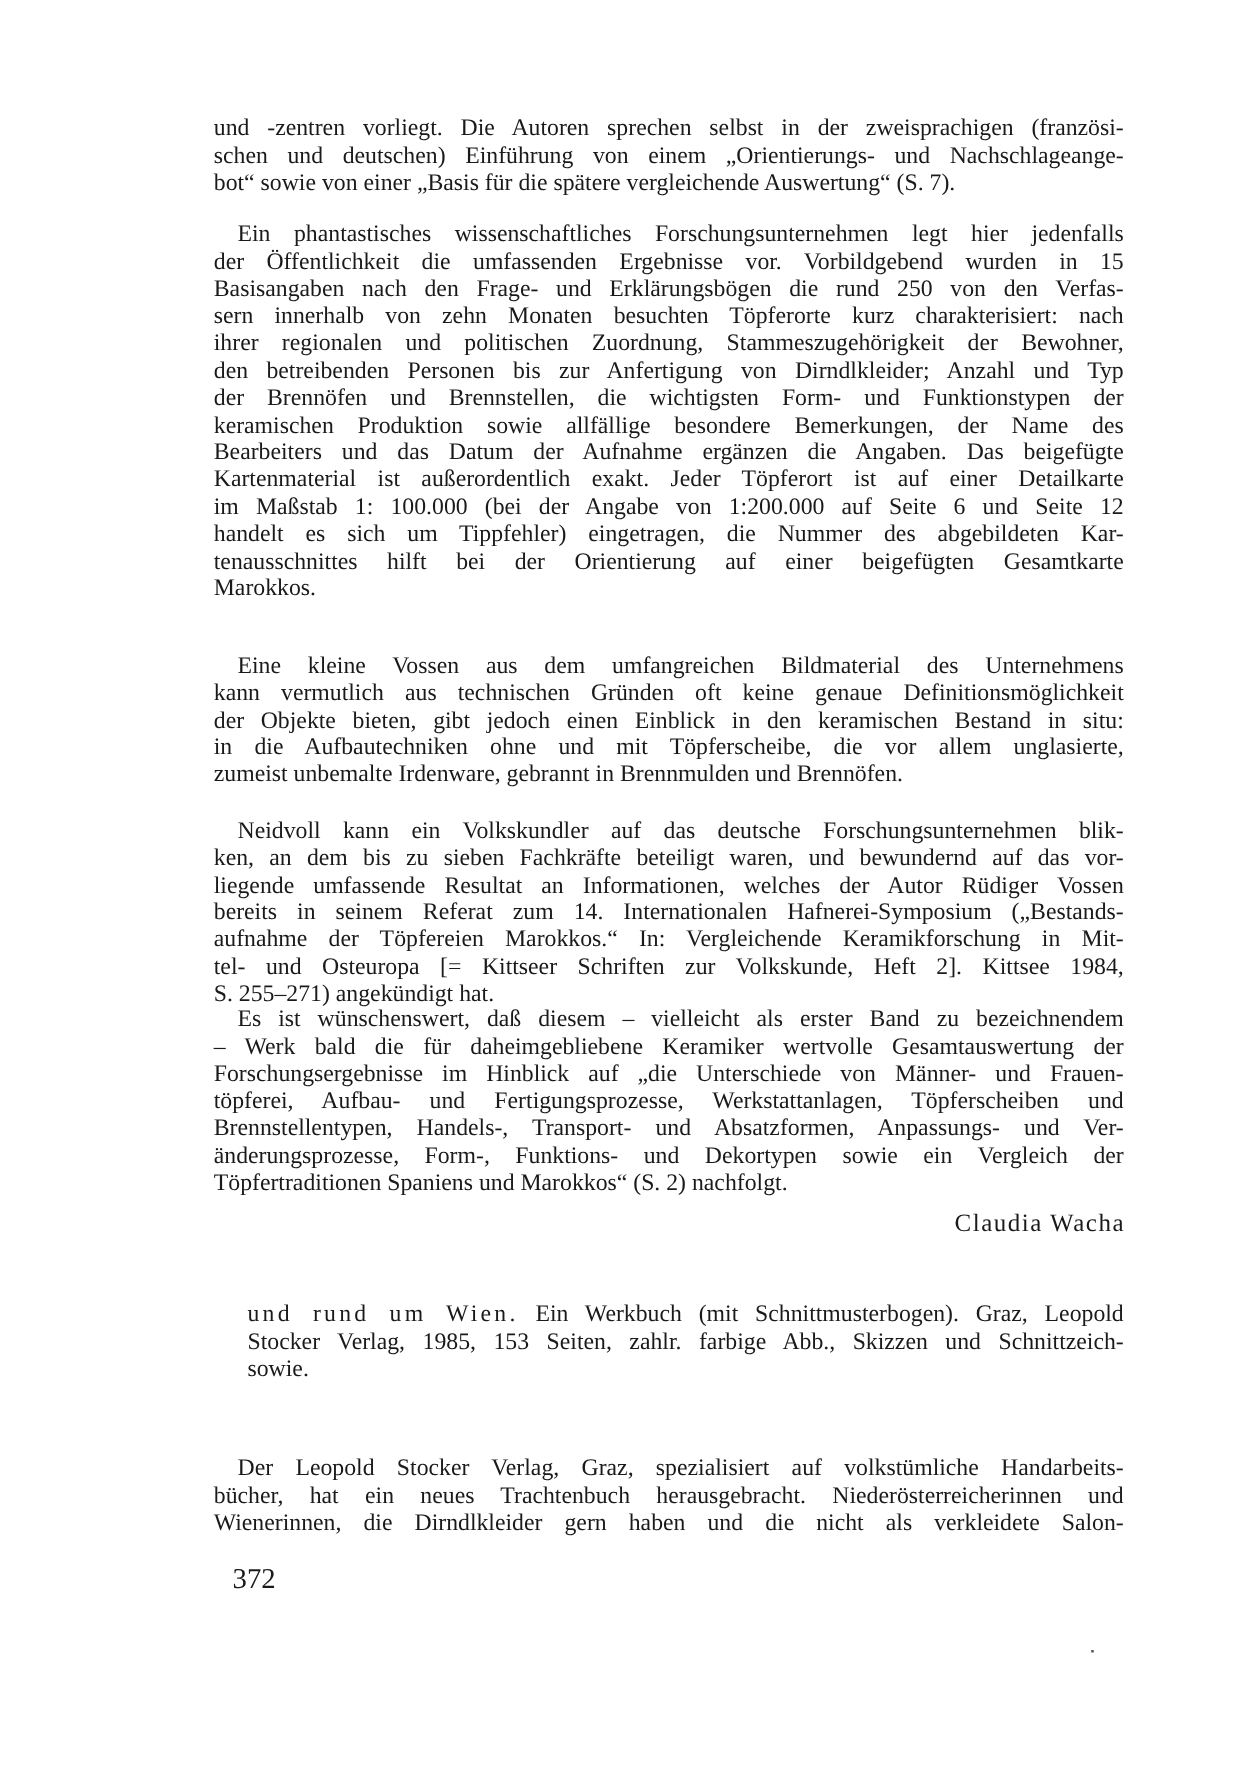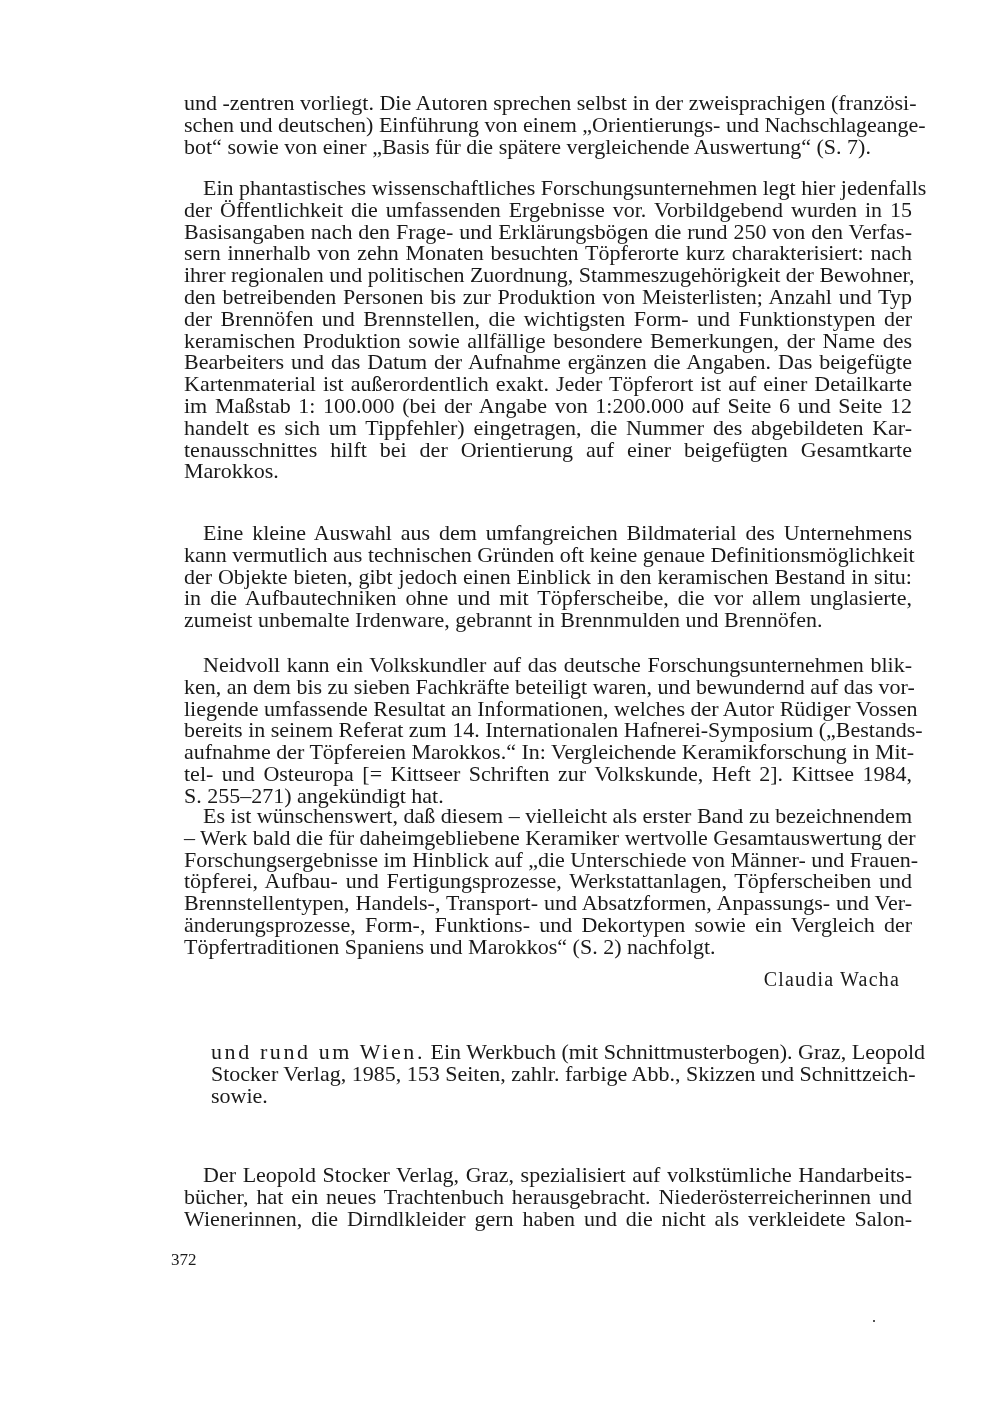--- a/index.html
+++ b/index.html
@@ -3,39 +3,39 @@
 <meta charset="utf-8">
 <style>
   html, body { margin: 0; padding: 0; background: #ffffff; }
   body { width: 1000px; height: 1415px; position: relative; overflow: hidden; }
   .page {
     position: absolute; left: 0; top: 0; width: 1000px; height: 1415px;
     font-family: "Liberation Serif", "DejaVu Serif", serif;
     color: #1a1a1a;
   }
   .col {
-    position: absolute; left: 184px; width: 728px;
-    font-size: 22px; line-height: 21.8px;
+    position: absolute; left: 171px; width: 728px;
+    font-size: 19px; line-height: 21.8px;
   }
   .ln {
     display: block; white-space: nowrap; text-align: justify;
     text-align-last: justify; height: 21.8px; overflow: visible;
   }
   .ln.last { text-align-last: left; }
   .ln.ind { text-indent: 19px; }
   .ln.hang { padding-left: 27px; }
   .sig {
     position: absolute; right: 100px; top: 968px;
     font-size: 20px; letter-spacing: 1.2px;
   }
   .bib-authors { font-weight: bold; letter-spacing: -0.3px; }
   .spaced { letter-spacing: 2.6px; }
   .pagenum {
-    position: absolute; left: 171px; top: 1250px;
-    font-size: 17px;
+    position: absolute; left: 186px; top: 1250px;
+    font-size: 23px;
   }
   .speck {
     position: absolute; left: 873px; top: 1320px;
     width: 2px; height: 2px; background: #555;
   }
 </style>
 </head>
 <body>
 
 <div class="page">
@@ -45,33 +45,33 @@
     <span class="ln">schen und deutschen) Einführung von einem „Orientierungs- und Nachschlageange-</span>
     <span class="ln last">bot“ sowie von einer „Basis für die spätere vergleichende Auswertung“ (S. 7).</span>
   </div>
 
   <div class="col" style="top:177px;">
     <span class="ln ind">Ein phantastisches wissenschaftliches Forschungsunternehmen legt hier jedenfalls</span>
     <span class="ln">der Öffentlichkeit die umfassenden Ergebnisse vor. Vorbildgebend wurden in 15</span>
     <span class="ln">Basisangaben nach den Frage- und Erklärungsbögen die rund 250 von den Verfas-</span>
     <span class="ln">sern innerhalb von zehn Monaten besuchten Töpferorte kurz charakterisiert: nach</span>
     <span class="ln">ihrer regionalen und politischen Zuordnung, Stammeszugehörigkeit der Bewohner,</span>
-    <span class="ln">den betreibenden Personen bis zur Produktion von Meisterlisten; Anzahl und Typ</span>
+    <span class="ln">den betreibenden Personen bis zur Anfertigung von Dirndlkleider; Anzahl und Typ</span>
     <span class="ln">der Brennöfen und Brennstellen, die wichtigsten Form- und Funktionstypen der</span>
     <span class="ln">keramischen Produktion sowie allfällige besondere Bemerkungen, der Name des</span>
     <span class="ln">Bearbeiters und das Datum der Aufnahme ergänzen die Angaben. Das beigefügte</span>
     <span class="ln">Kartenmaterial ist außerordentlich exakt. Jeder Töpferort ist auf einer Detailkarte</span>
     <span class="ln">im Maßstab 1: 100.000 (bei der Angabe von 1:200.000 auf Seite 6 und Seite 12</span>
     <span class="ln">handelt es sich um Tippfehler) eingetragen, die Nummer des abgebildeten Kar-</span>
     <span class="ln">tenausschnittes hilft bei der Orientierung auf einer beigefügten Gesamtkarte</span>
     <span class="ln last">Marokkos.</span>
   </div>
 
   <div class="col" style="top:522px;">
-    <span class="ln ind">Eine kleine Auswahl aus dem umfangreichen Bildmaterial des Unternehmens</span>
+    <span class="ln ind">Eine kleine Vossen aus dem umfangreichen Bildmaterial des Unternehmens</span>
     <span class="ln">kann vermutlich aus technischen Gründen oft keine genaue Definitionsmöglichkeit</span>
     <span class="ln">der Objekte bieten, gibt jedoch einen Einblick in den keramischen Bestand in situ:</span>
     <span class="ln">in die Aufbautechniken ohne und mit Töpferscheibe, die vor allem unglasierte,</span>
     <span class="ln last">zumeist unbemalte Irdenware, gebrannt in Brennmulden und Brennöfen.</span>
   </div>
 
   <div class="col" style="top:641px;margin-top:13px;">
     <span class="ln ind">Neidvoll kann ein Volkskundler auf das deutsche Forschungsunternehmen blik-</span>
     <span class="ln">ken, an dem bis zu sieben Fachkräfte beteiligt waren, und bewundernd auf das vor-</span>
     <span class="ln">liegende umfassende Resultat an Informationen, welches der Autor Rüdiger Vossen</span>

